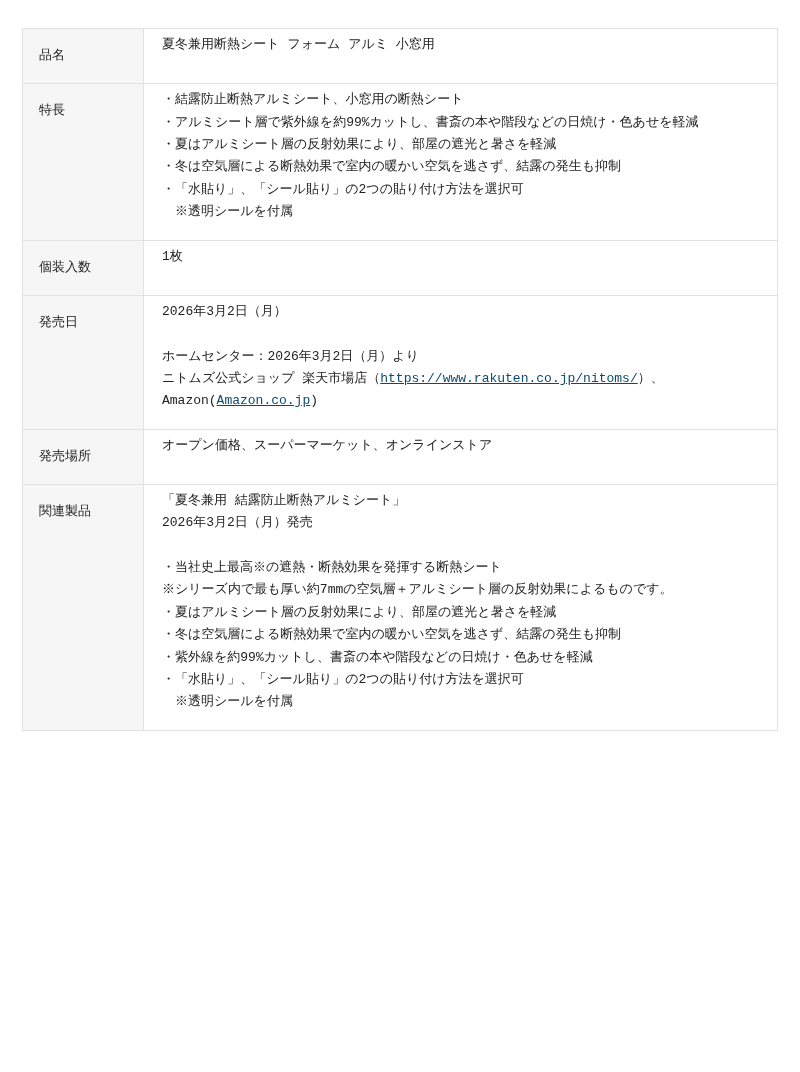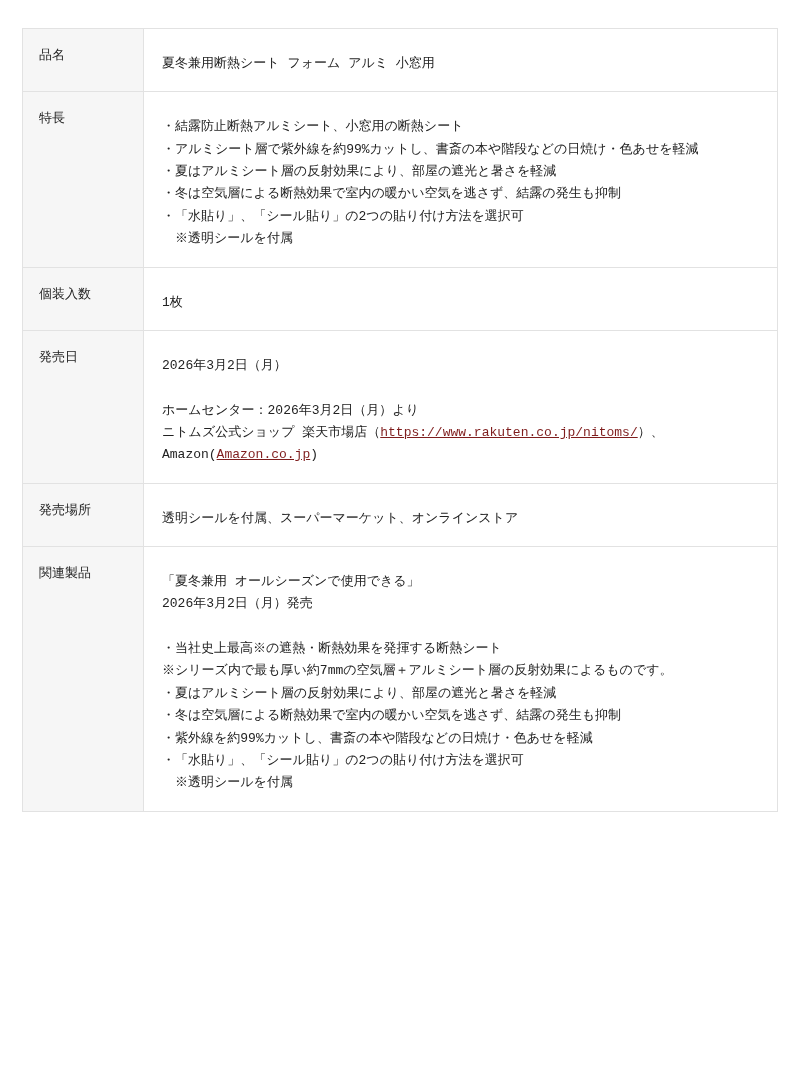--- a/index.html
+++ b/index.html
@@ -41,33 +41,33 @@
     font-weight: normal;
     text-align: left;
     vertical-align: top;
     padding: 16px 0 16px 16px;
     color: #222222;
     white-space: nowrap;
   }
   table.spec td {
     border-right: 1px solid #e2e2e2;
     vertical-align: top;
-    padding: 24px 18px 16px 18px;
+    padding: 5px 18px 16px 18px;
     color: #222222;
   }
   .cell-line {
     display: block;
     white-space: pre-wrap;
   }
   .blank-line {
     display: block;
     height: 1.72em;
   }
   a.ext-link {
-    color: #7f1d1d;
+    color: #0c4a6e;
     text-decoration: underline;
   }
 </style>
 </head>
 <body>
 
 <div class="page">
   <table class="spec">
     <tbody>
 
@@ -107,28 +107,28 @@
           <span class="blank-line"></span>
           <span class="cell-line">ホームセンター：2026年3月2日（月）より</span>
           <span class="cell-line"><span>ニトムズ公式ショップ 楽天市場店（</span><a class="ext-link" href="#">https://www.rakuten.co.jp/nitoms/</a><span>）、</span></span>
           <span class="cell-line"><span>Amazon(</span><a class="ext-link" href="#">Amazon.co.jp</a><span>)</span></span>
         </td>
       </tr>
 
       <tr>
         <th>発売場所</th>
         <td>
-          <span class="cell-line">透明シールを付属、スーパーマーケット、オンラインストア</span>
+          <span class="cell-line">オープン価格、スーパーマーケット、オンラインストア</span>
         </td>
       </tr>
 
       <tr>
         <th>関連製品</th>
         <td>
-          <span class="cell-line">「夏冬兼用 オールシーズンで使用できる」</span>
+          <span class="cell-line">「夏冬兼用 結露防止断熱アルミシート」</span>
           <span class="cell-line">2026年3月2日（月）発売</span>
           <span class="blank-line"></span>
           <span class="cell-line">・当社史上最高※の遮熱・断熱効果を発揮する断熱シート</span>
           <span class="cell-line">※シリーズ内で最も厚い約7mmの空気層＋アルミシート層の反射効果によるものです。</span>
           <span class="cell-line">・夏はアルミシート層の反射効果により、部屋の遮光と暑さを軽減</span>
           <span class="cell-line">・冬は空気層による断熱効果で室内の暖かい空気を逃さず、結露の発生も抑制</span>
           <span class="cell-line">・紫外線を約99%カットし、書斎の本や階段などの日焼け・色あせを軽減</span>
           <span class="cell-line">・「水貼り」、「シール貼り」の2つの貼り付け方法を選択可</span>
           <span class="cell-line">　※透明シールを付属</span>
         </td>

